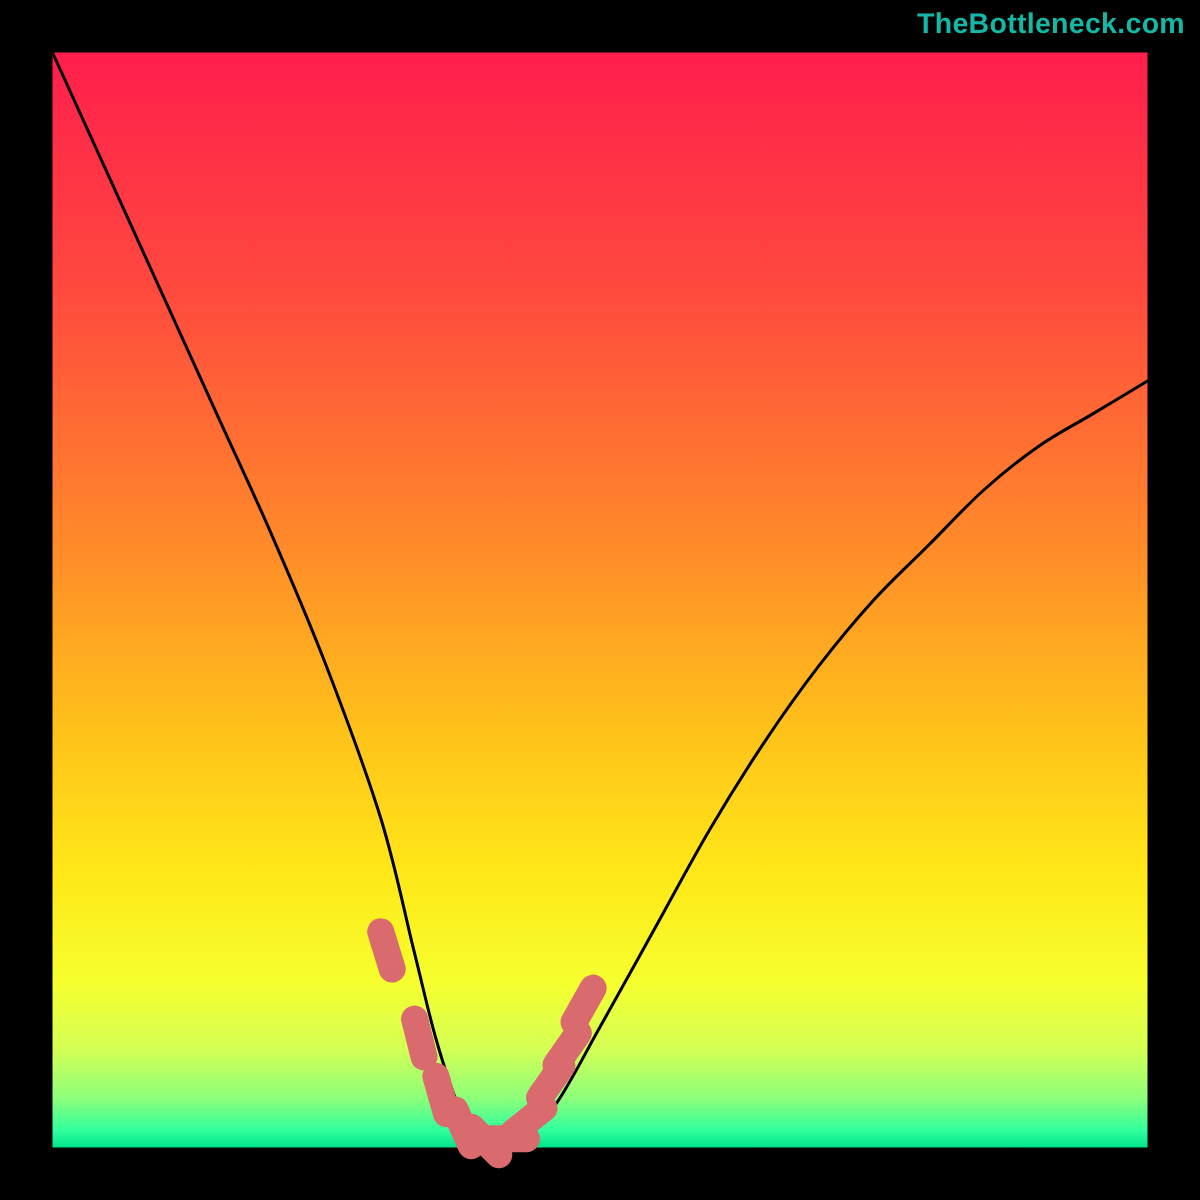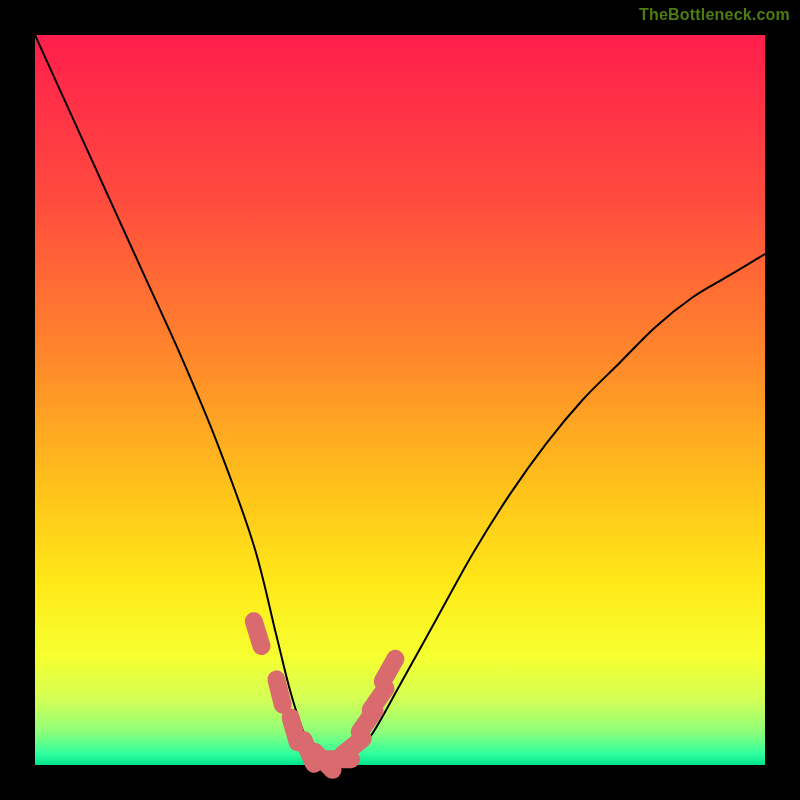--- a/index.html
+++ b/index.html
@@ -18,22 +18,22 @@
   }
   svg.plot {
     position: absolute;
     top: 0;
     left: 0;
   }
   .watermark {
     position: absolute;
     top: 6px;
     right: 10px;
-    color: #4d7c0f;
-    font-size: 16px;
+    color: #14b8a6;
+    font-size: 19px;
     font-weight: 600;
     letter-spacing: 0.2px;
     user-select: none;
   }
 </style>
 </head>
 <body>
 
 <div class="stage">
 

